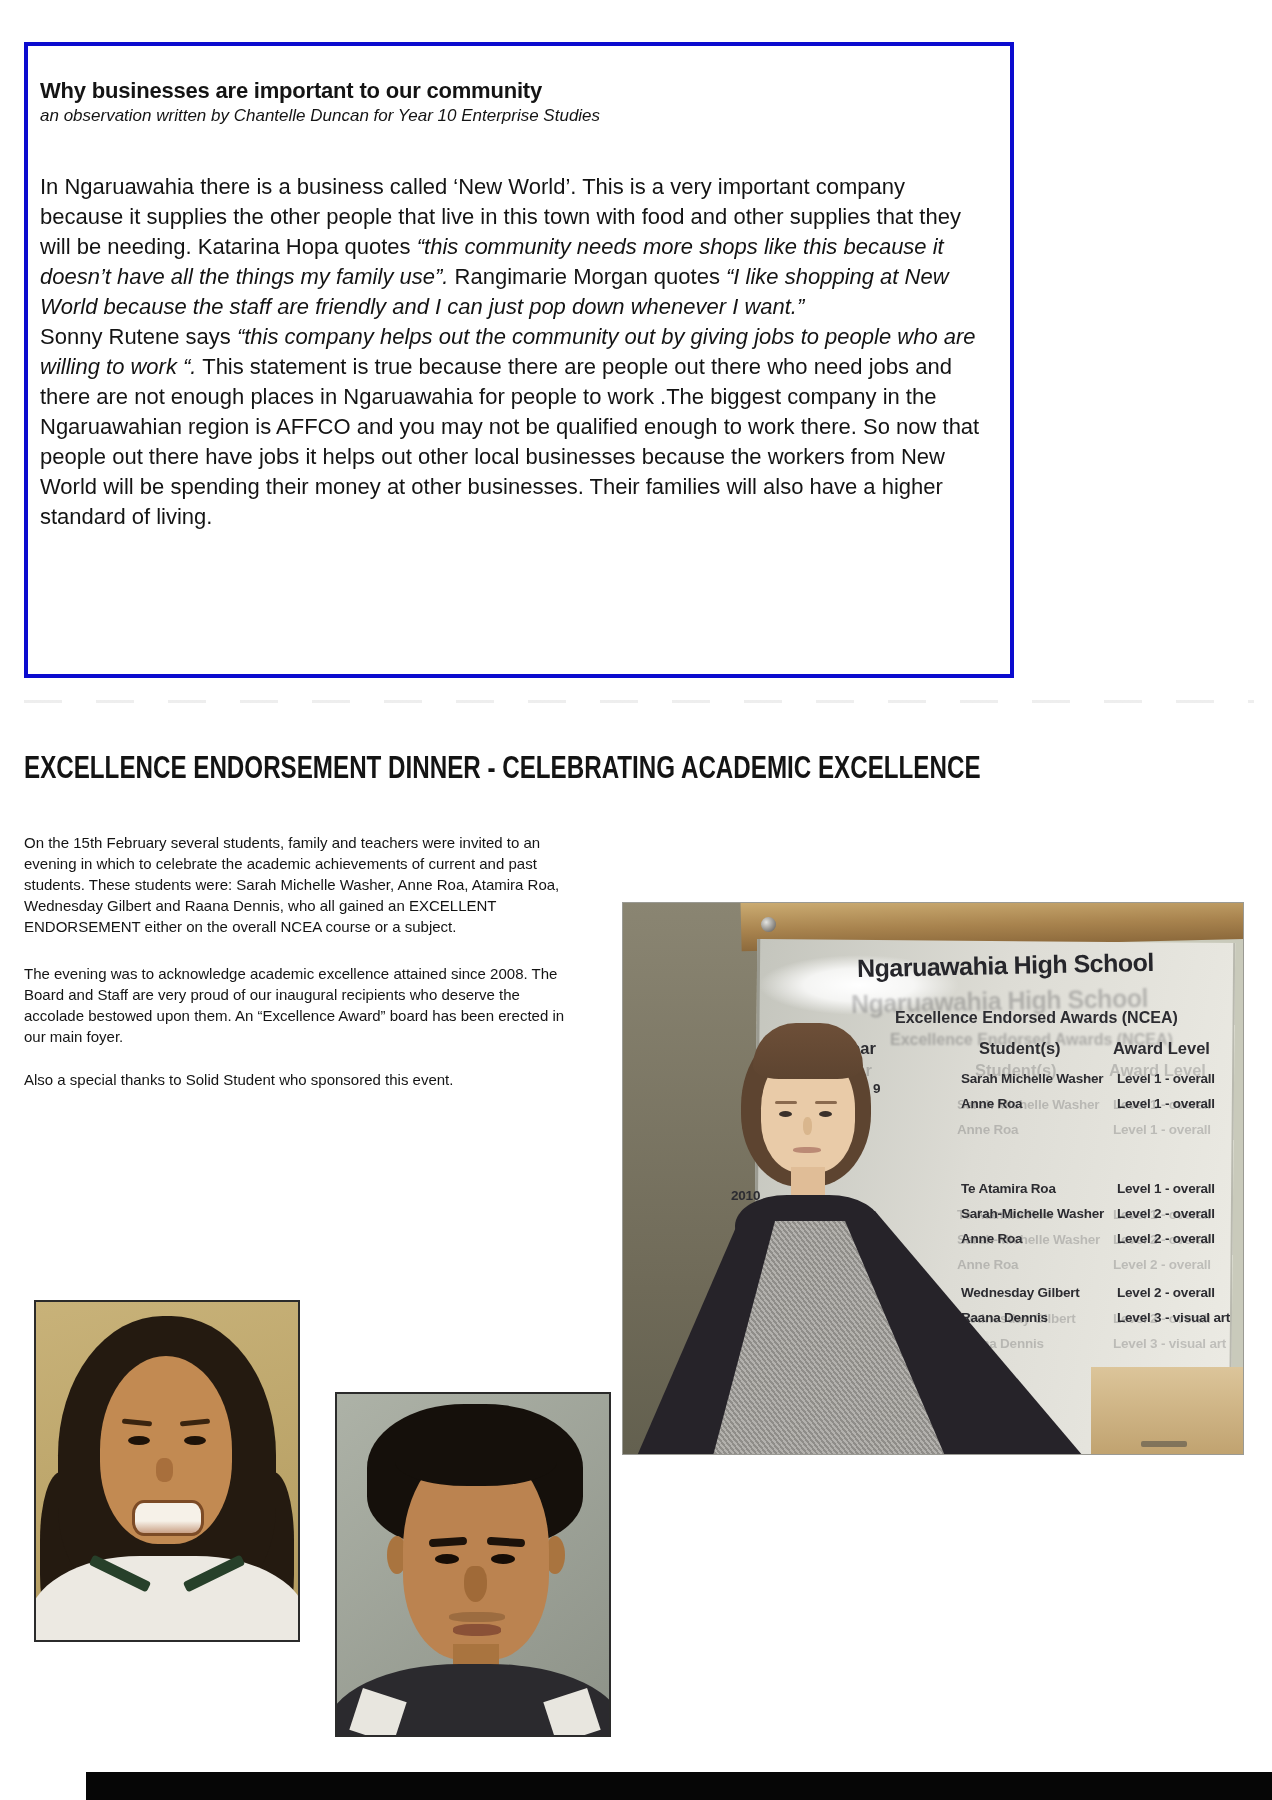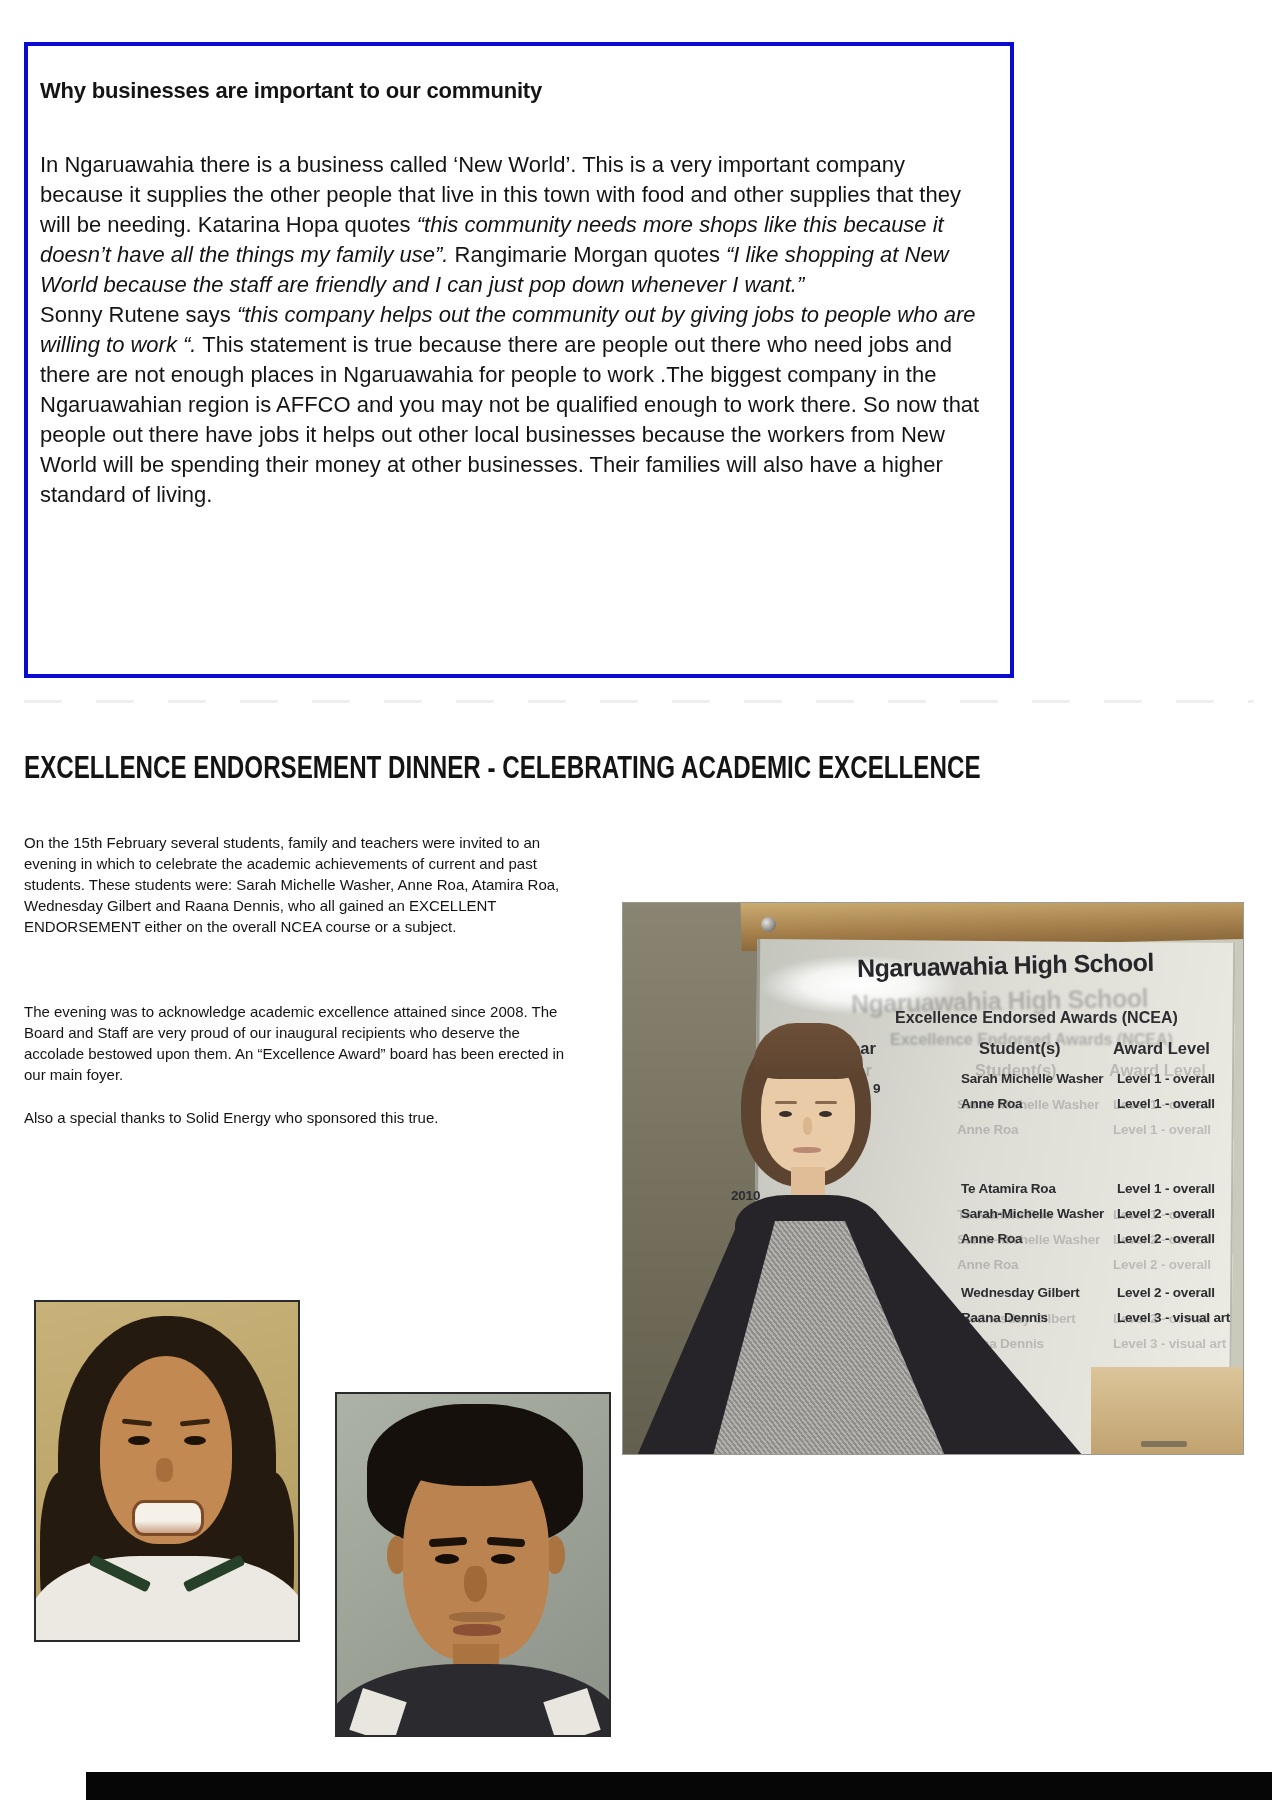--- a/index.html
+++ b/index.html
@@ -14,21 +14,21 @@
   .article-body{margin-top:46px;font-size:22px;line-height:30px;}
   .article-body p{margin:0;}
   .article-body .it{font-style:italic;}
 
   
   .dinner-heading{position:absolute;left:24px;top:750px;margin:0;font-size:31px;font-weight:bold;
     white-space:nowrap;transform:scaleX(0.78);transform-origin:left center;}
   .dinner-flow{position:absolute;left:24px;top:832px;width:1056px;font-size:15px;line-height:21px;}
   .dinner-intro{margin:0;}
   .intro-spacer{float:right;width:500px;height:130px;margin-top:43px;}
-  .left-col{width:548px;margin-top:64px;}
+  .left-col{width:548px;margin-top:26px;}
   .left-col p{margin:0 0 22px;}
 
   
   .photo-large{position:absolute;left:622px;top:902px;width:622px;height:553px;margin:0;
     overflow:hidden;background:#c9cabb;border:1px solid #9a9a94;box-sizing:border-box;}
   .pl-wall-left{position:absolute;left:0;top:0;width:135px;height:100%;
     background:linear-gradient(180deg,#8a8572,#6f6a58 70%,#63604f);}
   .pl-wood-top{position:absolute;left:118px;top:-8px;width:510px;height:50px;
     background:linear-gradient(180deg,#cdae74,#a8834e 60%,#8d6a3c);transform:rotate(-1.4deg);}
   .pl-screw{position:absolute;left:138px;top:14px;width:15px;height:15px;border-radius:50%;
@@ -108,34 +108,35 @@
   .scan-smudge{position:absolute;left:24px;top:700px;width:1230px;height:3px;opacity:.45;
     background:repeating-linear-gradient(90deg,#d9d9d9 0 38px,transparent 38px 72px);}
 </style>
 </head>
 <body>
 
 <div class="page" style="--blue: #0b0bcf;">
 
   <section class="article-box">
     <h1 class="article-title">Why businesses are important to our community</h1>
+    <p class="article-byline">an observation written by Chantelle Duncan for Year 10 Enterprise Studies</p>
     <div class="article-body" id="article-body">
         <p><span>In Ngaruawahia there is a business called ‘New World’.  This is a very important company because it supplies the other people that live in this town with food and other supplies that they will be needing. Katarina Hopa quotes </span><span class="it">“this community needs more shops like this because it doesn’t have all the things my family use”.</span><span>  Rangimarie Morgan quotes </span><span class="it">“I like shopping at New World because the staff are friendly and I can just pop down whenever I want.”</span></p>
         <p><span>Sonny Rutene says </span><span class="it">“this company helps out the community out by giving jobs to people who are willing to work “.</span><span>  This statement is true because there are people out there who need jobs and there are not enough places in Ngaruawahia for people to work .The biggest company in the Ngaruawahian region is AFFCO and you may not be qualified enough to work there. So now that people out there have jobs it helps out other local businesses because the workers from New World will be spending their money at other businesses. Their families will also have a higher standard of living.</span></p>
       </div>
   </section>
 
   <div class="scan-smudge"></div>
 
   <h2 class="dinner-heading">EXCELLENCE ENDORSEMENT DINNER - CELEBRATING ACADEMIC EXCELLENCE</h2>
   <div class="dinner-flow">
     <p class="dinner-intro"><span class="intro-spacer"></span><span>On the 15th February several students, family and teachers were invited to an evening in which to celebrate the academic achievements of current and past students.  These students were:  Sarah Michelle Washer, Anne Roa, Atamira Roa, Wednesday Gilbert and Raana Dennis, who all gained an EXCELLENT ENDORSEMENT either on the overall NCEA course or a subject.</span></p>
     <div class="left-col" id="dinner-paragraphs">
         <p>The evening was to acknowledge academic excellence attained since 2008. The Board and Staff are very proud of our inaugural recipients who deserve the accolade bestowed upon them.  An “Excellence Award” board has been erected in our main foyer.</p>
-        <p>Also a special thanks to Solid Energy who sponsored this true.</p>
+        <p>Also a special thanks to Solid Student who sponsored this event.</p>
       </div>
   </div>
 
   <figure class="photo-large">
     <div class="pl-wall-left"></div>
     <div class="pl-wood-top"></div>
     <div class="pl-screw"></div>
     <div class="pl-board"></div>
     <div class="pl-shelf"></div>
     <div class="pl-reflect"></div>

